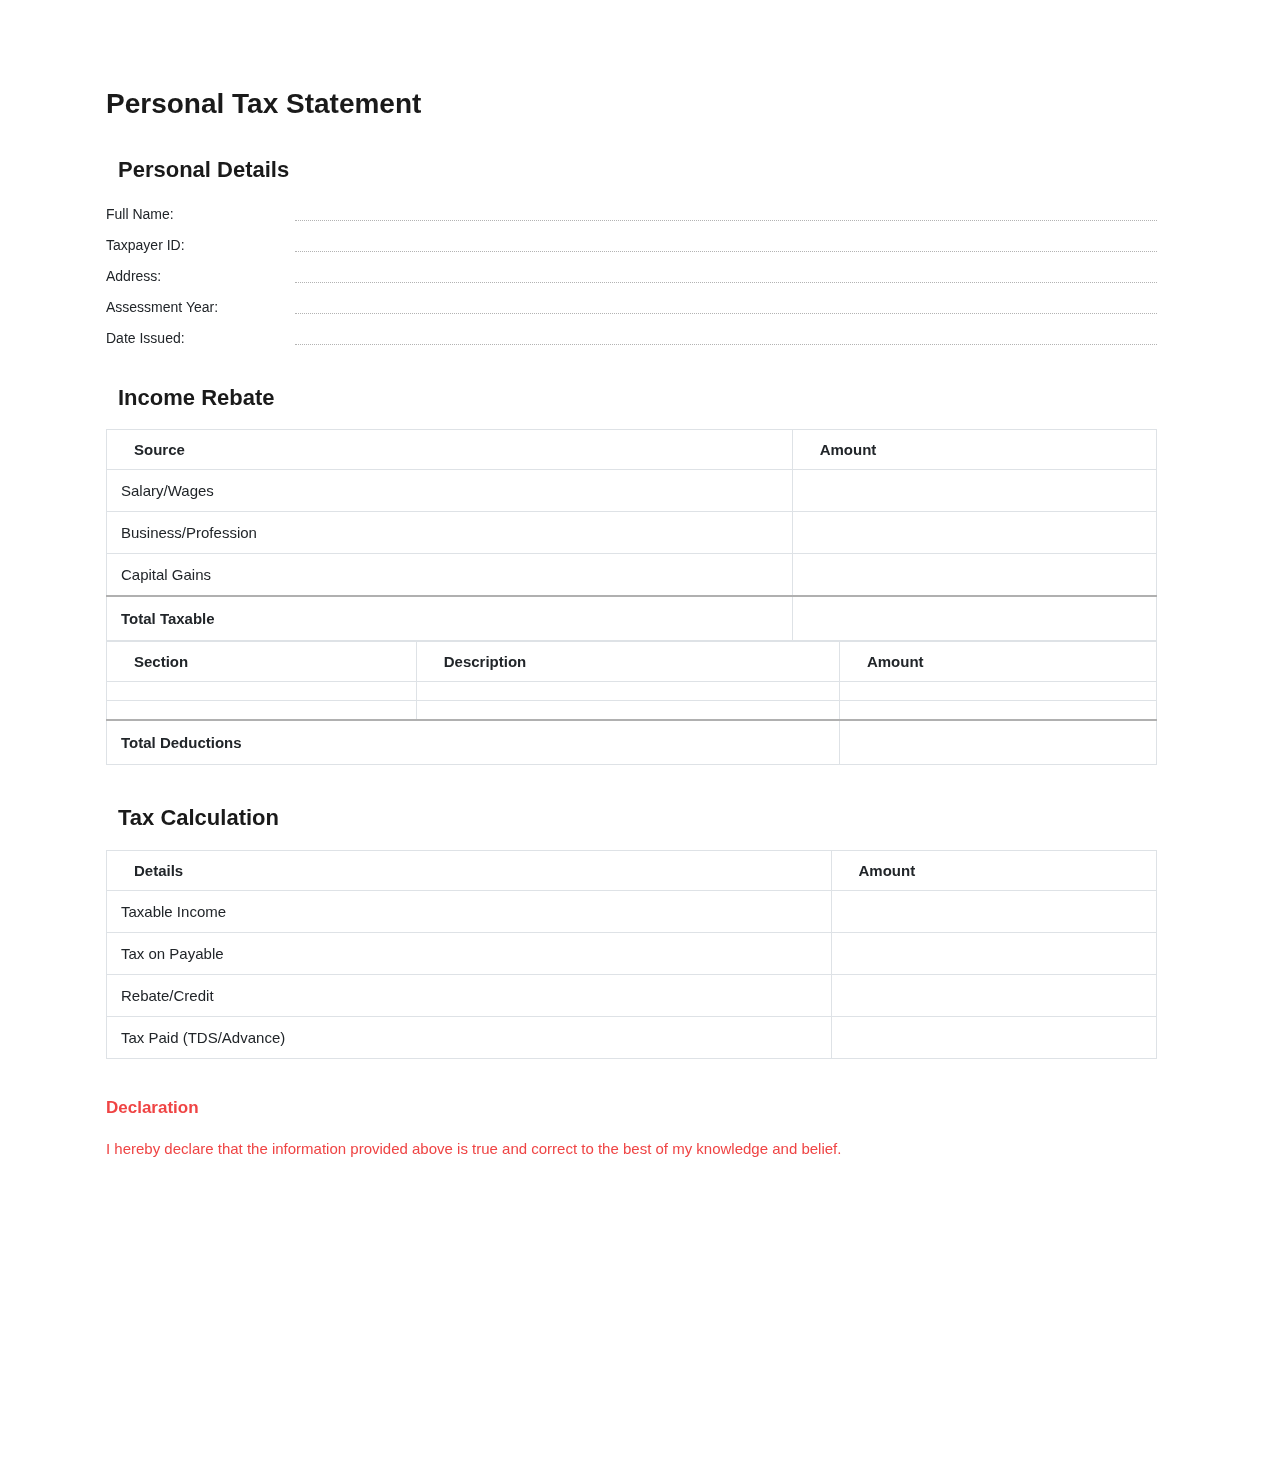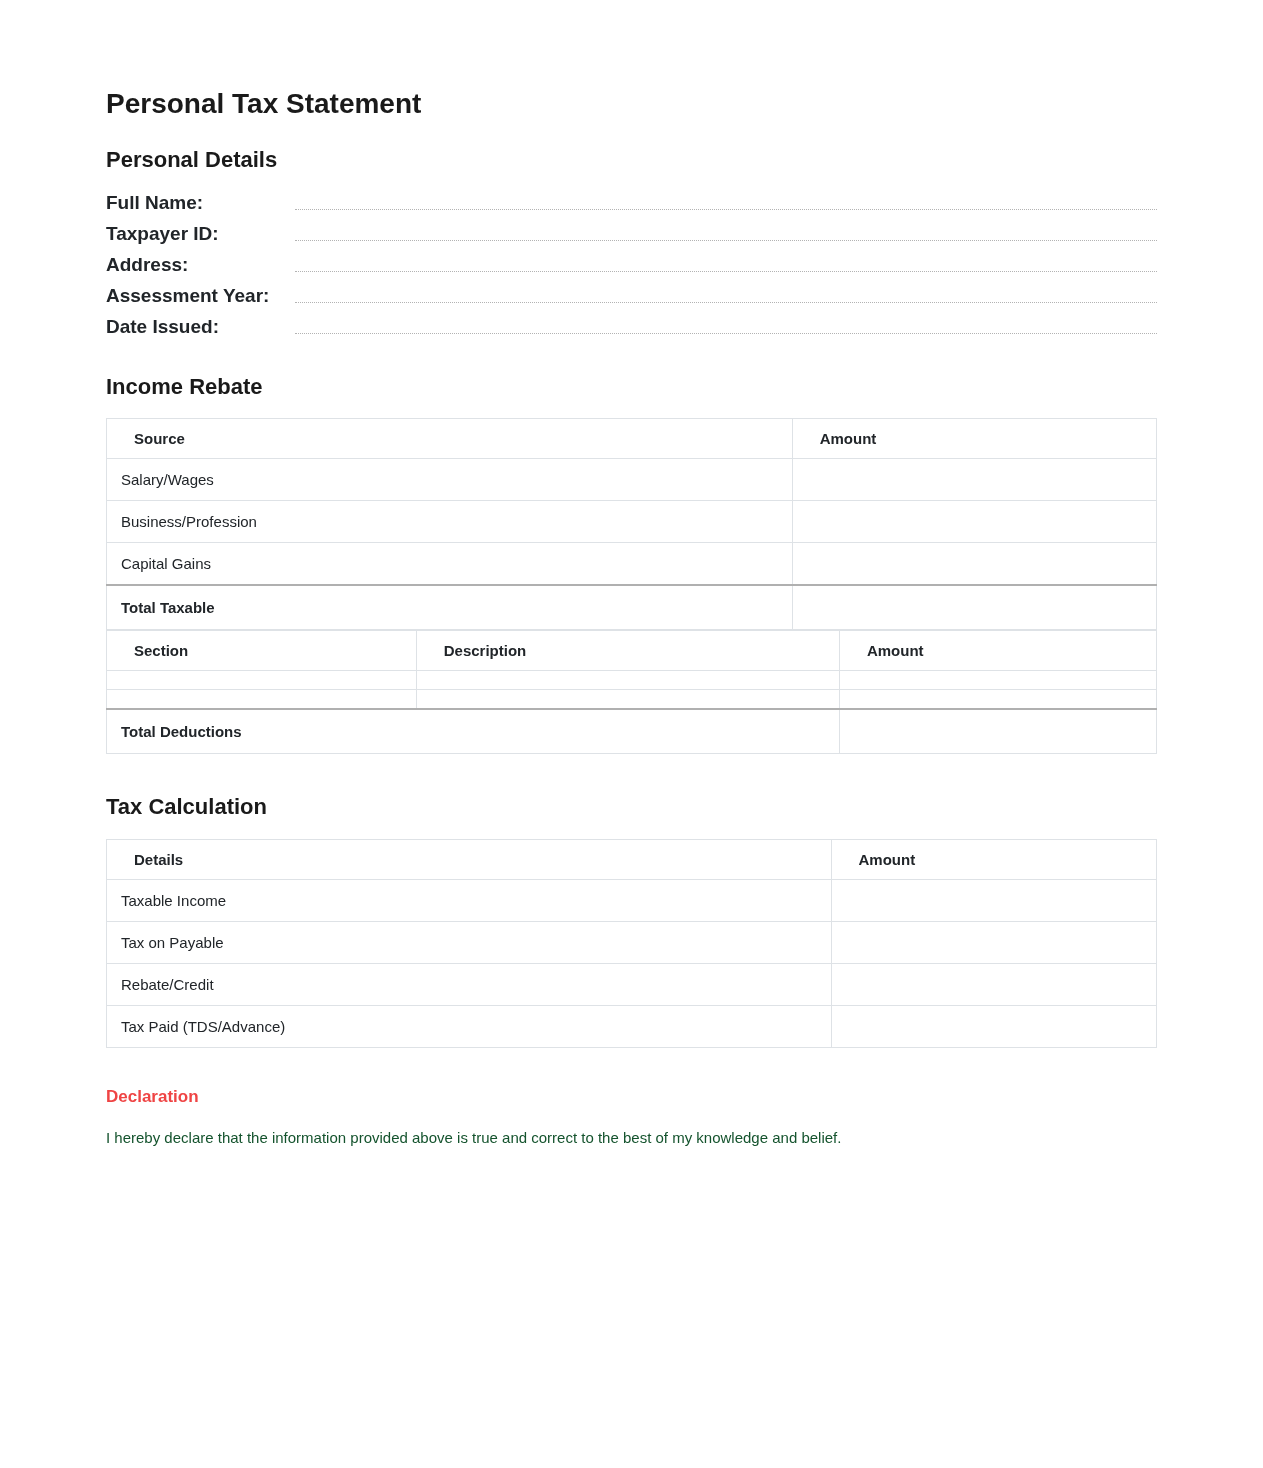--- a/index.html
+++ b/index.html
@@ -13,45 +13,45 @@
     width: 1051px;
     margin: 0 0 0 106px;
     padding-top: 86px;
     padding-bottom: 180px;
   }
   h1.doc-title {
     font-size: 28px;
     line-height: 35px;
     font-weight: 700;
     color: #1a1a1a;
-    margin: 0 0 26px 0;
+    margin: 0 0 36px 0;
   }
   h2.section-heading {
     font-size: 22px;
     line-height: 26px;
     font-weight: 700;
     color: #1a1a1a;
-    margin: 0;
+    margin: 12px;
   }
   h2.mt-lg { margin-top: 40px; }
   h2.mt-md { margin-top: 35px; }
   h2.mb-sm { margin-bottom: 19px; }
   h2.mb-table { margin-bottom: 18px; }
 
   
   .fields { margin-top: 11px; }
   .field-row {
     display: flex;
     align-items: flex-end;
     height: 31px;
     padding-bottom: 4px;
   }
   .field-label {
-    font-size: 19px;
-    font-weight: 700;
+    font-size: 14px;
+    font-weight: 400;
     line-height: 16px;
     width: 189px;
     flex: 0 0 189px;
   }
   .field-line {
     flex: 1 1 auto;
     border-bottom: 1px dotted #b3b3b3;
     height: 1px;
     margin-bottom: 1px;
   }
@@ -93,21 +93,21 @@
     font-size: 17px;
     line-height: 20px;
     font-weight: 700;
     color: #ef4444;
     margin: 39px 0 21px 0;
   }
   p.declaration-text {
     font-size: 15px;
     line-height: 20px;
     margin: 0;
-    color: #14532d;
+    color: #ef4444;
   }
 </style>
 </head>
 <body>
 
 <div class="page">
 
   <h1 class="doc-title">Personal Tax Statement</h1>
 
   <h2 class="section-heading">Personal Details</h2>

